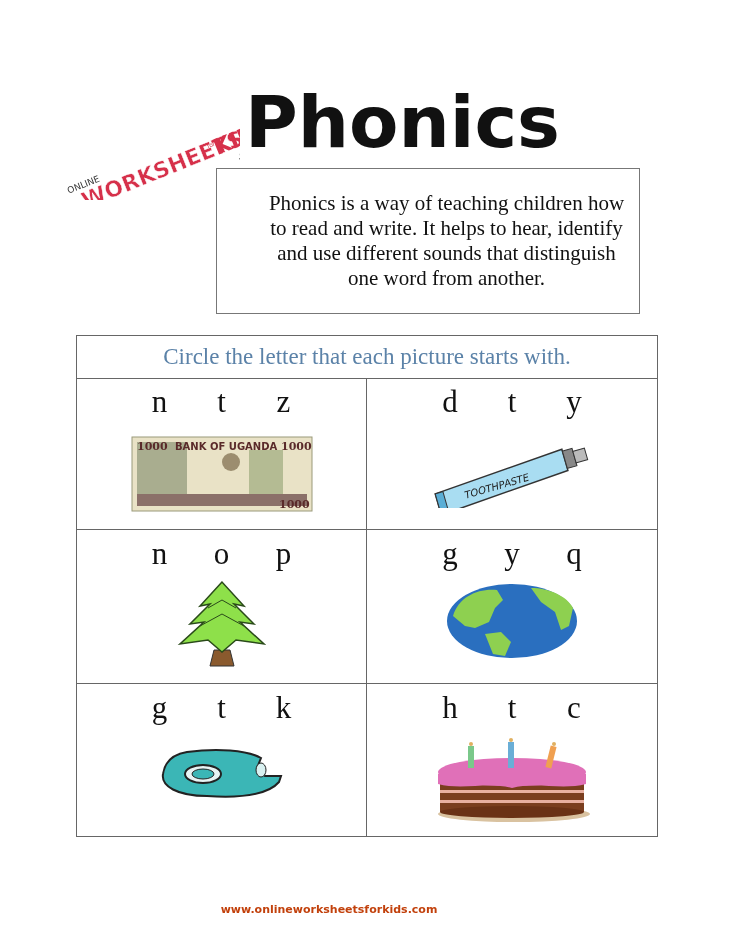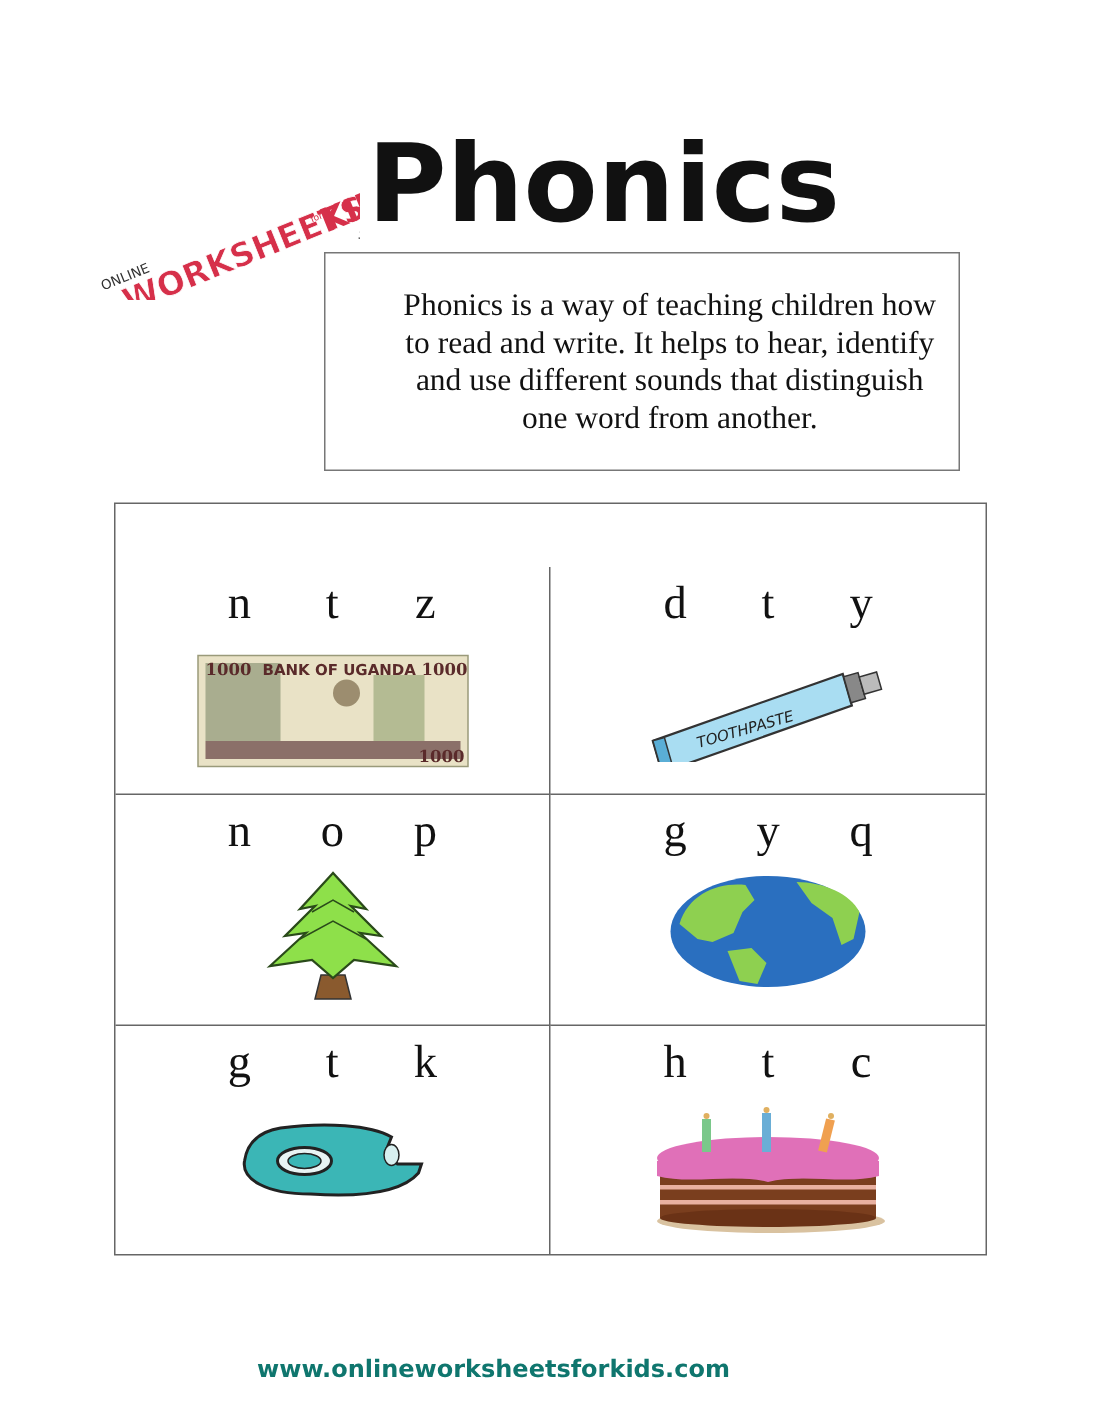--- a/index.html
+++ b/index.html
@@ -11,21 +11,21 @@
   .desc-text { font-size:21px; line-height:25px; color:#111; padding:0 8px; }
   .table { left:76px; top:335px; width:582px; height:502px; border:1px solid #666; box-sizing:border-box; }
   .instr { position:absolute; left:0; top:0; width:100%; height:42px; border-bottom:1px solid #666; display:flex; align-items:center; justify-content:center; color:#5b82a8; font-size:23px; }
   .cell { position:absolute; box-sizing:border-box; }
   .cell.left { left:0; width:290px; border-right:1px solid #666; }
   .cell.right { left:290px; width:290px; }
   .rowline { border-bottom:1px solid #666; }
   .letters { position:absolute; top:8px; left:0; width:100%; display:flex; justify-content:center; gap:38px; font-size:31px; color:#111; line-height:1; }
   .letters span { width:24px; text-align:center; }
   .pic { position:absolute; left:50%; transform:translateX(-50%); }
-  .footer { left:0; width:658px; top:903px; text-align:center; font-family:"DejaVu Sans", sans-serif; font-weight:bold; font-size:16px; color:#0f766e; }
+  .footer { left:0; width:658px; top:903px; text-align:center; font-family:"DejaVu Sans", sans-serif; font-weight:bold; font-size:11px; color:#c2410c; }
 </style>
 </head>
 <body>
 
 <div class="abs logo">
   <svg width="190" height="100" viewBox="0 0 190 100">
     <g transform="rotate(-22 95 50)">
       <text x="8" y="62" font-family="DejaVu Sans, sans-serif" font-size="9" fill="#333">ONLINE</text>
       <text x="18" y="82" font-family="DejaVu Sans, sans-serif" font-weight="bold" font-size="22" fill="#d6304a" stroke="#fff" stroke-width="0.5">WORKSHEETS</text>
       <text x="154" y="72" font-family="DejaVu Sans, sans-serif" font-size="6" fill="#d6304a">for</text>
@@ -35,20 +35,21 @@
   </svg>
 </div>
 
 <div class="abs title">Phonics</div>
 
 <div class="abs desc-box">
   <div class="desc-text">Phonics is a way of teaching children how to read and write. It helps to hear, identify and use different sounds that distinguish one word from another.</div>
 </div>
 
 <div class="abs table">
+  <div class="instr">Circle the letter that each picture starts with.</div>
 
   <div class="cell left rowline" style="top:42px;height:152px;">
     <div class="letters">
       <span>n</span>
       <span>t</span>
       <span>z</span>
     </div>
     <div class="pic" style="top:58px;">
       <svg width="182" height="76" viewBox="0 0 182 76">
         <rect x="1" y="1" width="180" height="74" fill="#e9e2c6" stroke="#9a9a7a"></rect>

